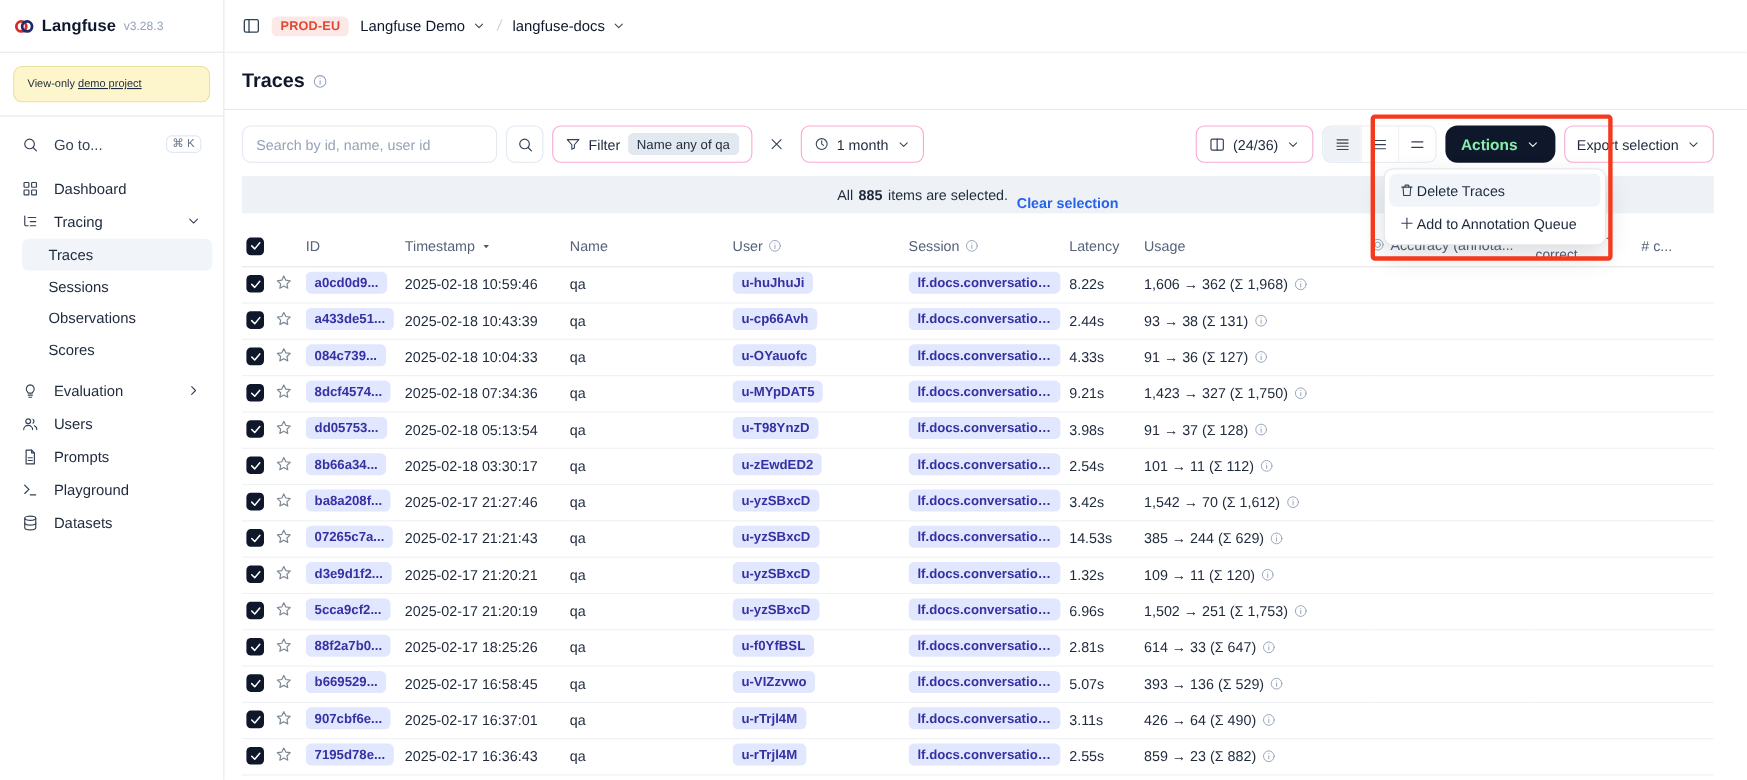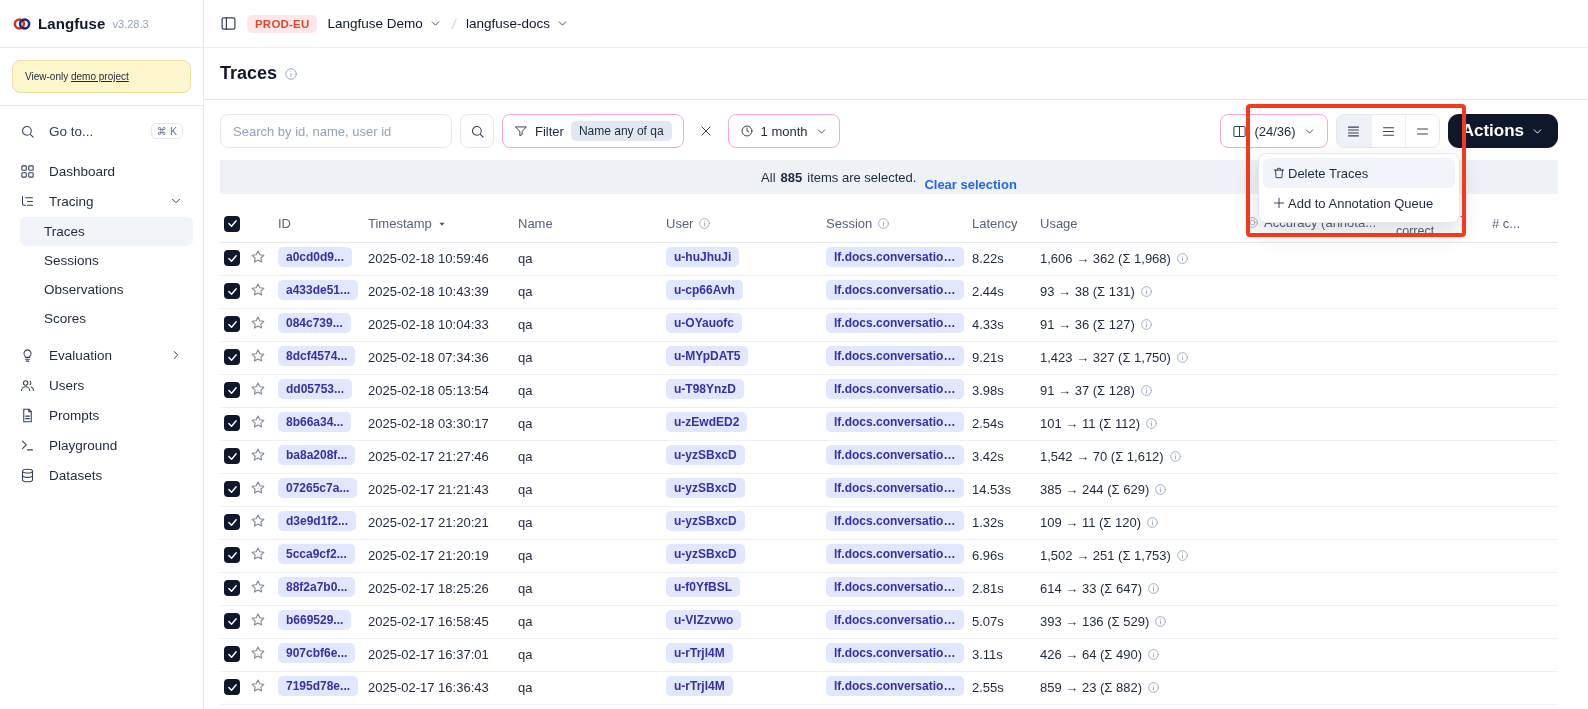--- a/index.html
+++ b/index.html
@@ -46,21 +46,21 @@
   .input::placeholder { color:#94a3b8; }
   .sq-btn { width:34px; height:34px; border:1px solid #e2e8f0; border-radius:8px; background:#fff; display:flex; align-items:center; justify-content:center; cursor:pointer; }
   .tool-btn { height:34px; border:1px solid #f9a8d4; border-radius:8px; background:#fff; display:flex; align-items:center; gap:7px; padding:0 11px; font-size:13px; font-family:inherit; color:#1e293b; cursor:pointer; white-space:nowrap; }
   .chip-gray { background:#e2e8f0; border-radius:5px; padding:3px 8px; font-size:12px; color:#1e293b; }
   .ghost-btn { width:28px; height:34px; border:none; background:none; display:flex; align-items:center; justify-content:center; cursor:pointer; }
   .spacer { flex:1; }
   .seg-group { display:flex; border:1px solid #e2e8f0; border-radius:8px; overflow:hidden; height:34px; }
   .seg-btn { width:34px; border:none; background:#fff; display:flex; align-items:center; justify-content:center; cursor:pointer; }
   .seg-btn + .seg-btn { border-left:1px solid #eef1f5; }
   .seg-btn.active { background:#eef1f5; }
-  .primary-btn { height:34px; background:#0f172a; color:#ffffff; border:none; border-radius:11px; display:flex; align-items:center; gap:7px; padding:0 14px; font-size:17px; font-weight:600; font-family:inherit; cursor:pointer; }
+  .primary-btn { height:34px; background:#0f172a; color:#86efac; border:none; border-radius:11px; display:flex; align-items:center; gap:7px; padding:0 14px; font-size:14px; font-weight:600; font-family:inherit; cursor:pointer; }
   .primary-btn .icon { stroke:#fff; }
 
   .banner { height:34px; margin:0 30px 0 16px; background:#eef2f6; display:flex; align-items:center; justify-content:center; gap:5px; font-size:13px; color:#1e293b; flex-shrink:0; }
   .banner b { font-weight:700; }
   .banner a { color:#2563eb; font-weight:600; text-decoration:none; cursor:pointer; margin-left:3px;margin-top:14px; }
 
   
   .table-wrap { padding:12px 30px 0 16px; flex:1; overflow:hidden; }
   table { width:100%; border-collapse:collapse; table-layout:fixed; font-size:13px; }
   th, td { text-align:left; padding:0 8px 0 0; white-space:nowrap; overflow:hidden; }
@@ -323,20 +323,26 @@
         </button>
       </div>
 
       <button class="primary-btn">
         <span>Actions</span>
         <svg class="icon" width="13" height="13" viewBox="0 0 24 24">
             <polyline points="6 9 12 15 18 9"></polyline>
           </svg>
       </button>
 
+      <button class="tool-btn">
+        <span>Export selection</span>
+        <svg class="icon" width="13" height="13" viewBox="0 0 24 24">
+            <polyline points="6 9 12 15 18 9"></polyline>
+          </svg>
+      </button>
     </div>
 
     <div class="banner">
       <span>All</span>
       <b>885</b>
       <span>items are selected.</span>
       <a>Clear selection</a>
     </div>
 
     <div class="table-wrap">

